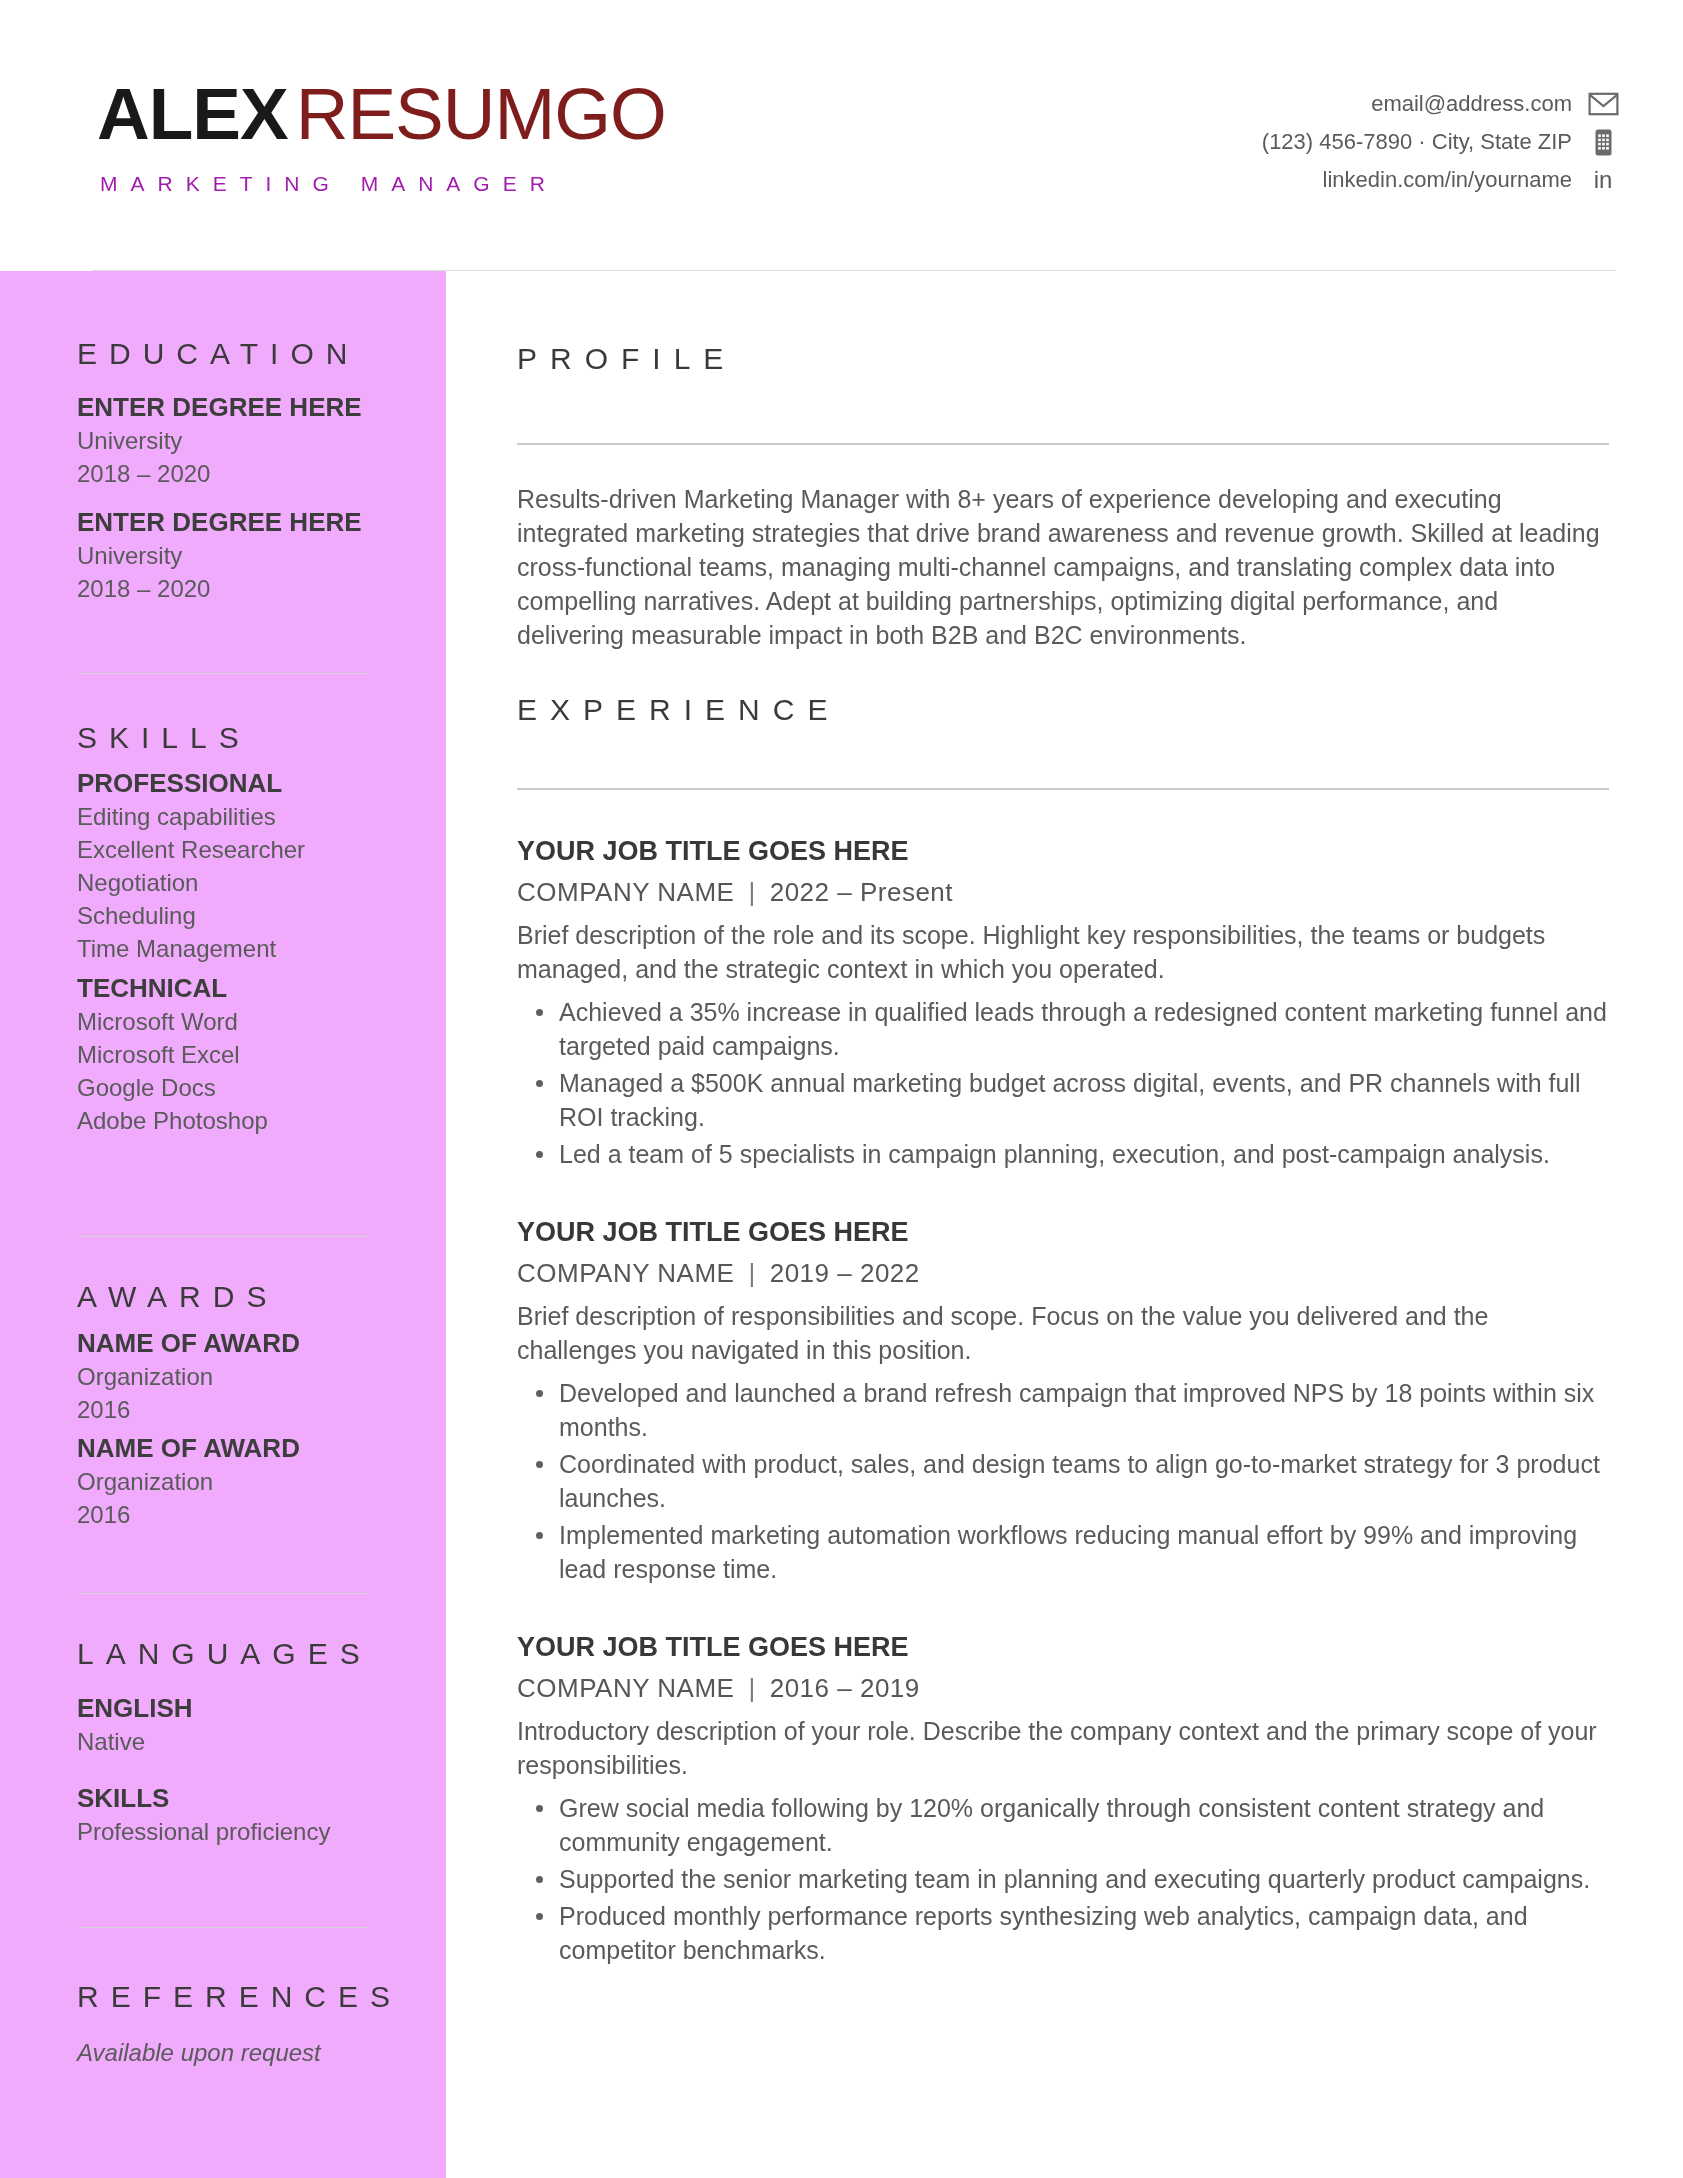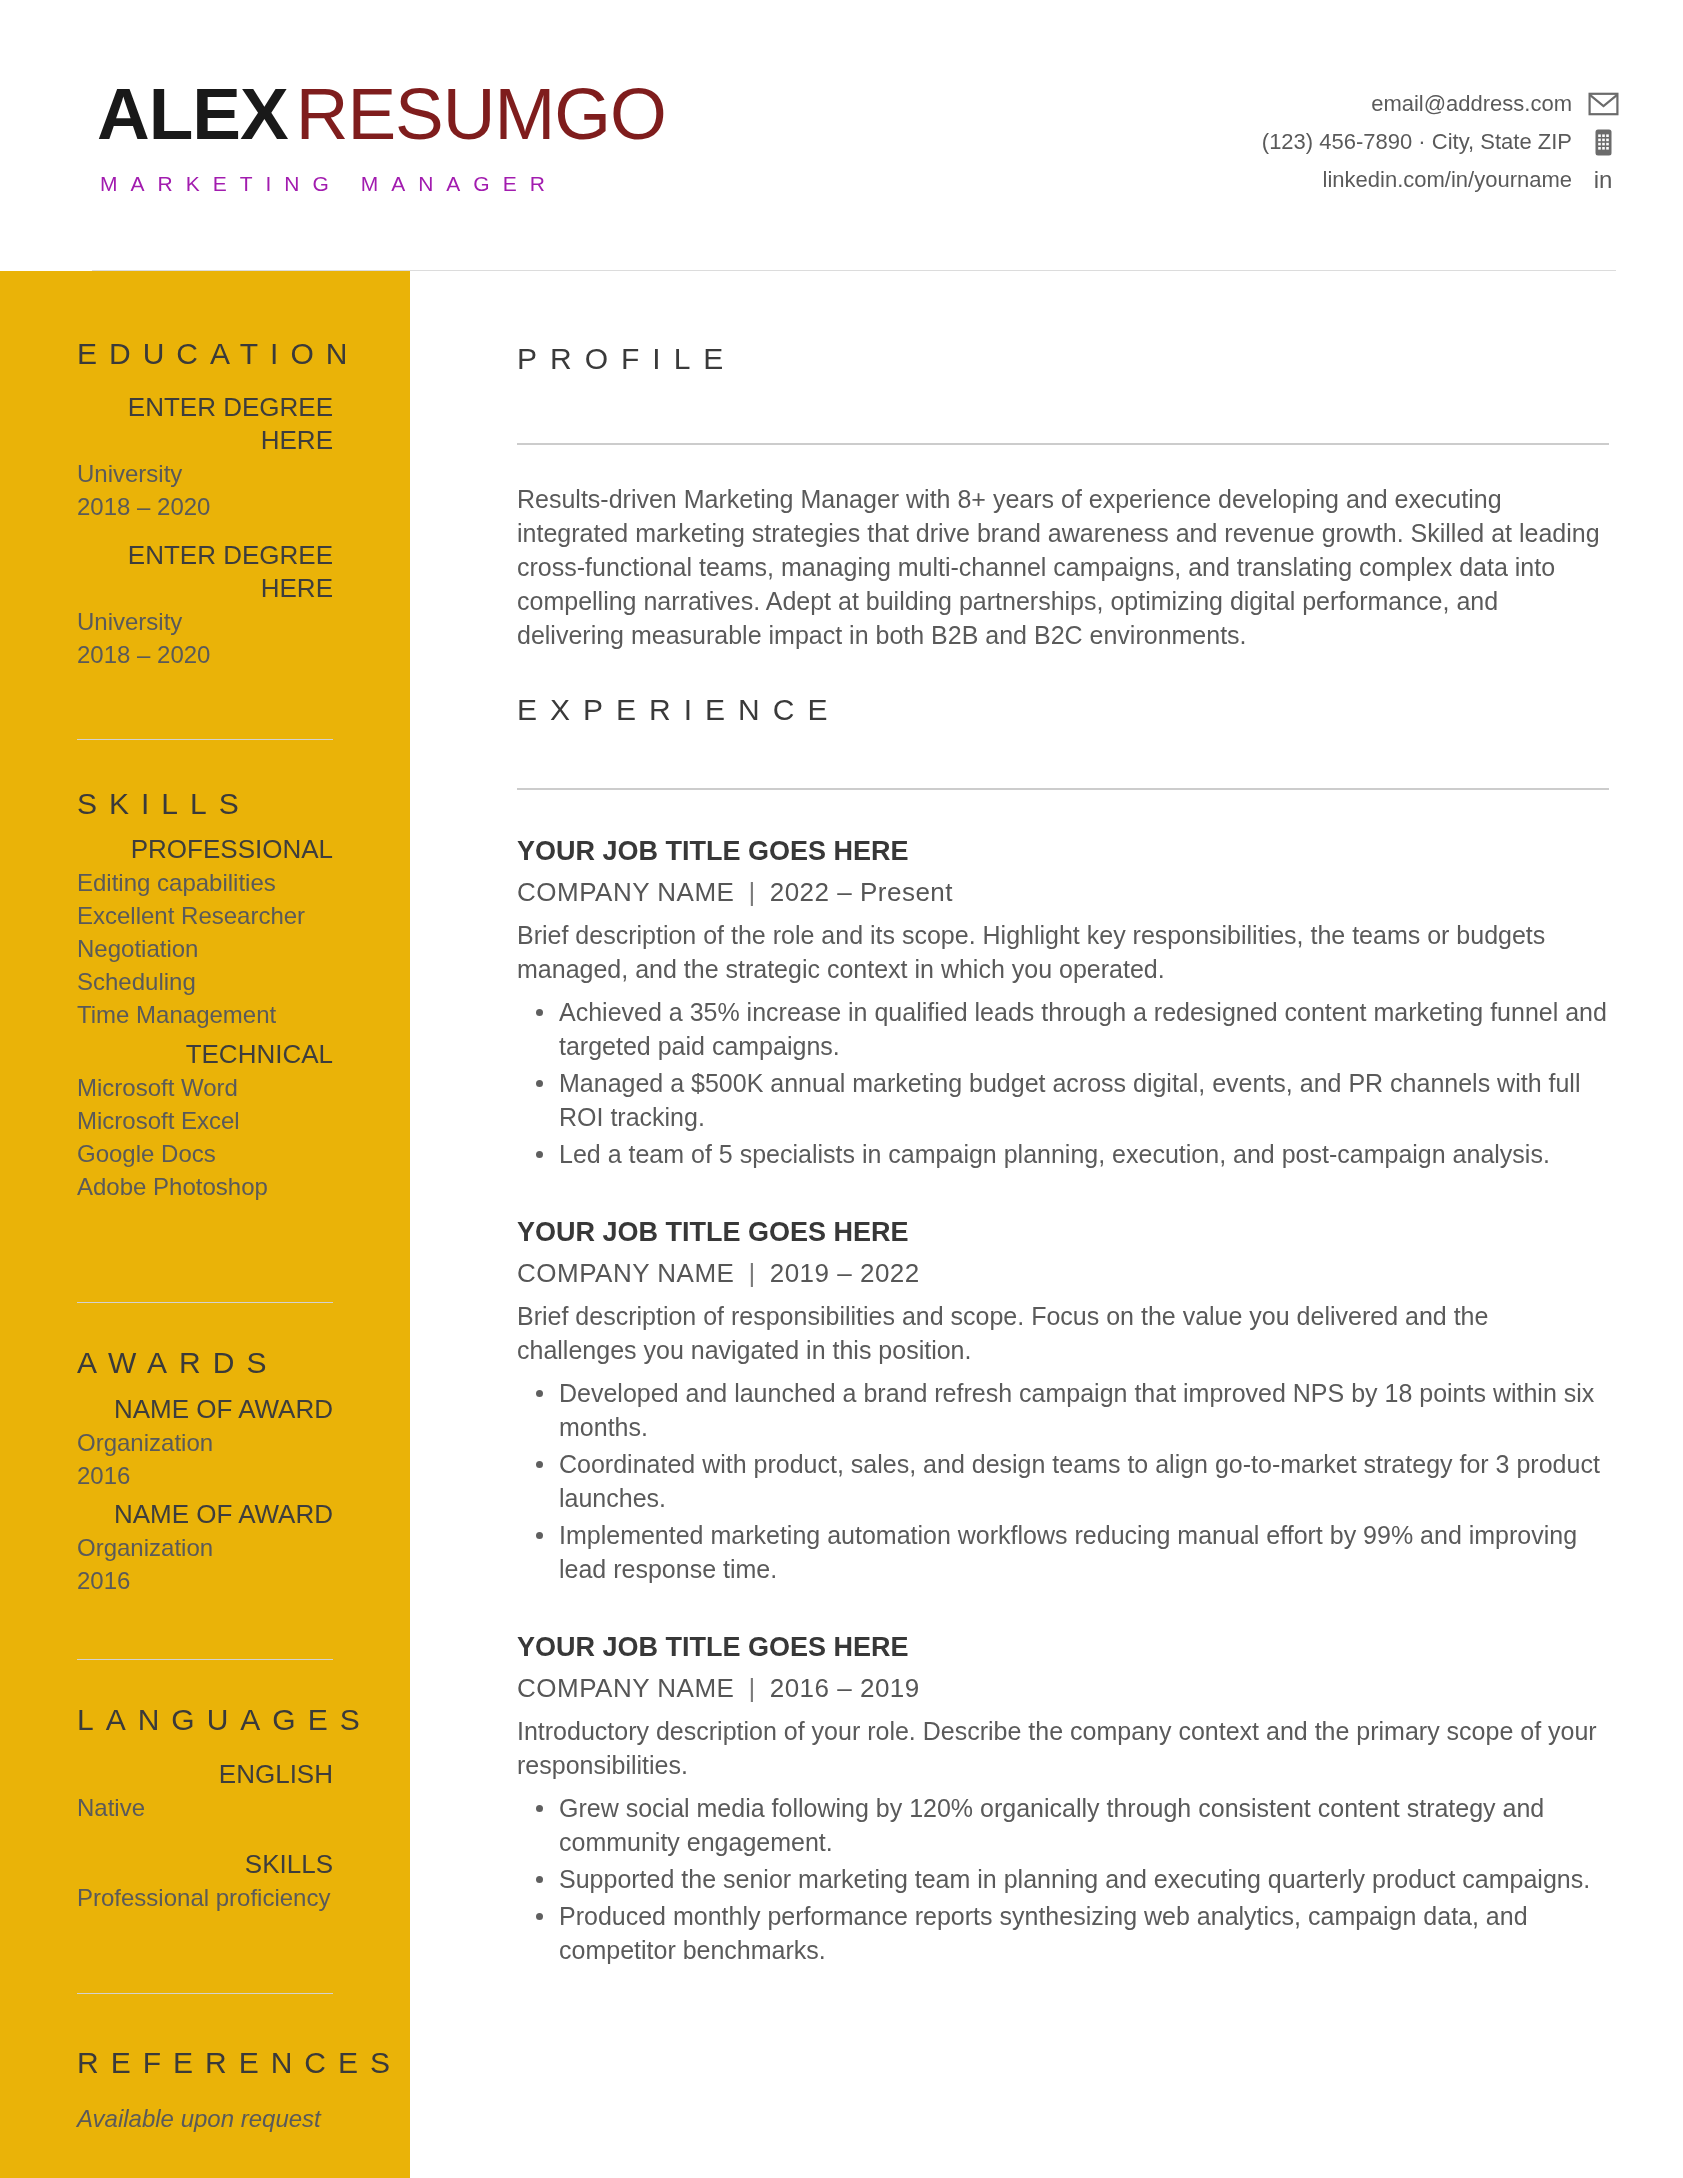--- a/index.html
+++ b/index.html
@@ -30,29 +30,29 @@
   }
   .c-icon { width:34px; display:flex; justify-content:center; align-items:center; margin-left:14px; }
   .in-glyph { font-size:24px; color:#5a5a5a; font-weight:500; }
   .header-rule {
     position:absolute; top:270px; left:92px; width:1524px; height:0;
     border-top:1px solid #dcdcdc;
   }
 
   
   .sidebar {
-    position:absolute; top:271px; left:0; width:410px; height:1907px;
-    background:#eab308; padding:65px 77px 0 77px;
+    position:absolute; top:271px; left:0; width:446px; height:1907px;
+    background:#f0abfc; padding:65px 77px 0 77px;
   }
   .side-heading {
     font-size:30px; font-weight:500; letter-spacing:12px; color:#3a3a3a;
     line-height:36px; white-space:nowrap;
   }
   .side-rule { border:none; border-top:1px solid #d2d2d2; height:0; width:100%; }
-  .sub-label { font-size:26px; font-weight:400; color:#3d3d3d; line-height:33px;text-align:right; }
+  .sub-label { font-size:26px; font-weight:700; color:#3d3d3d; line-height:33px; }
   .side-line { font-size:24px; color:#5a5a5a; line-height:33px; }
   .side-note { font-size:24px; font-style:italic; color:#5a5a5a; line-height:33px; }
   .side-list { list-style:none; }
   .side-list li { font-size:24px; color:#5a5a5a; line-height:33px; }
 
   .edu-entry-1 { margin-top:19px; }
   .edu-entry-2 { margin-top:16px; }
   .rule-after-edu { margin-top:68px; }
   .skills-heading { margin-top:46px; }
   .skill-group-1 { margin-top:11px; }

